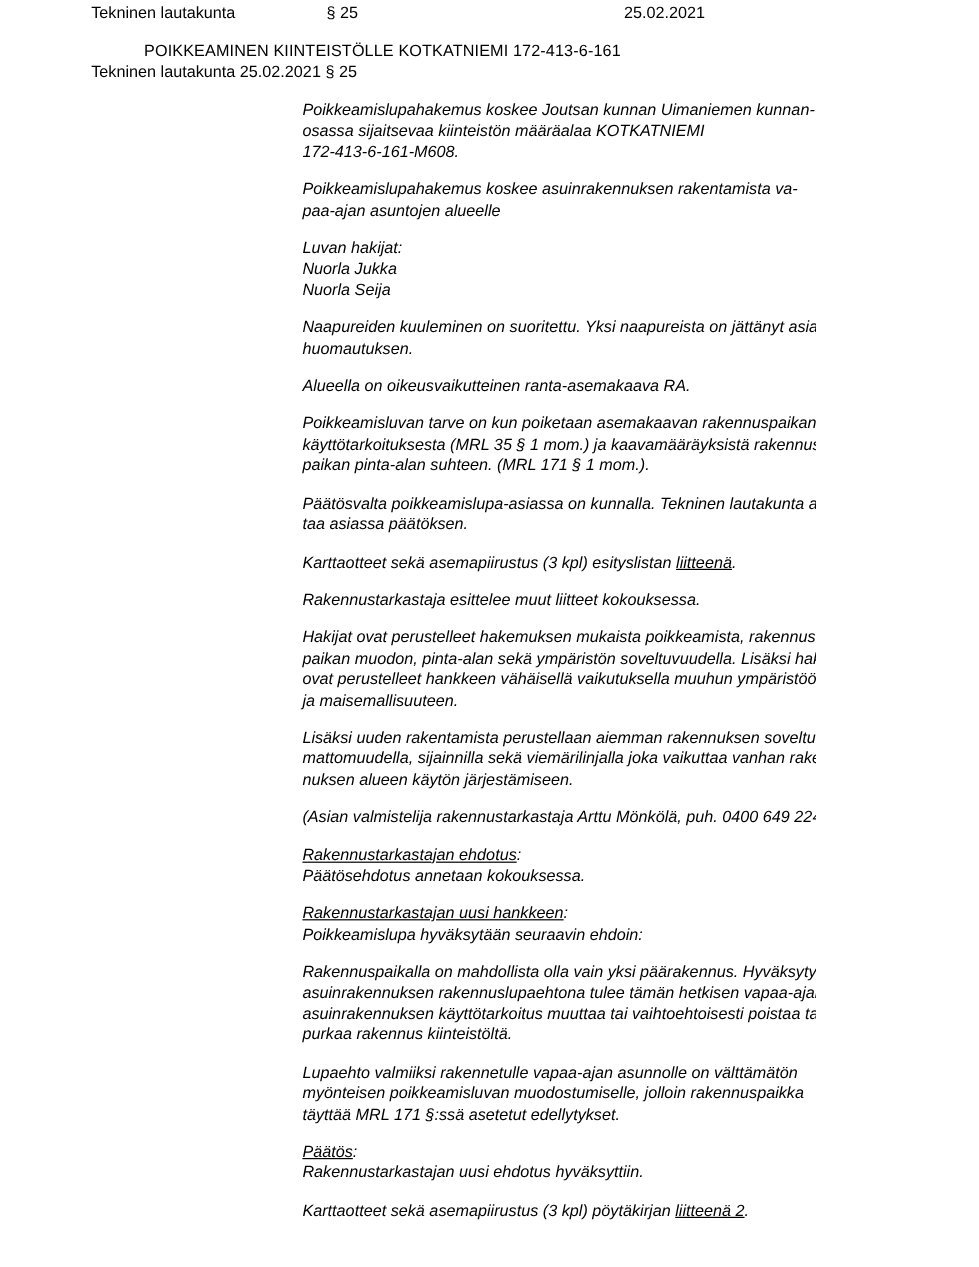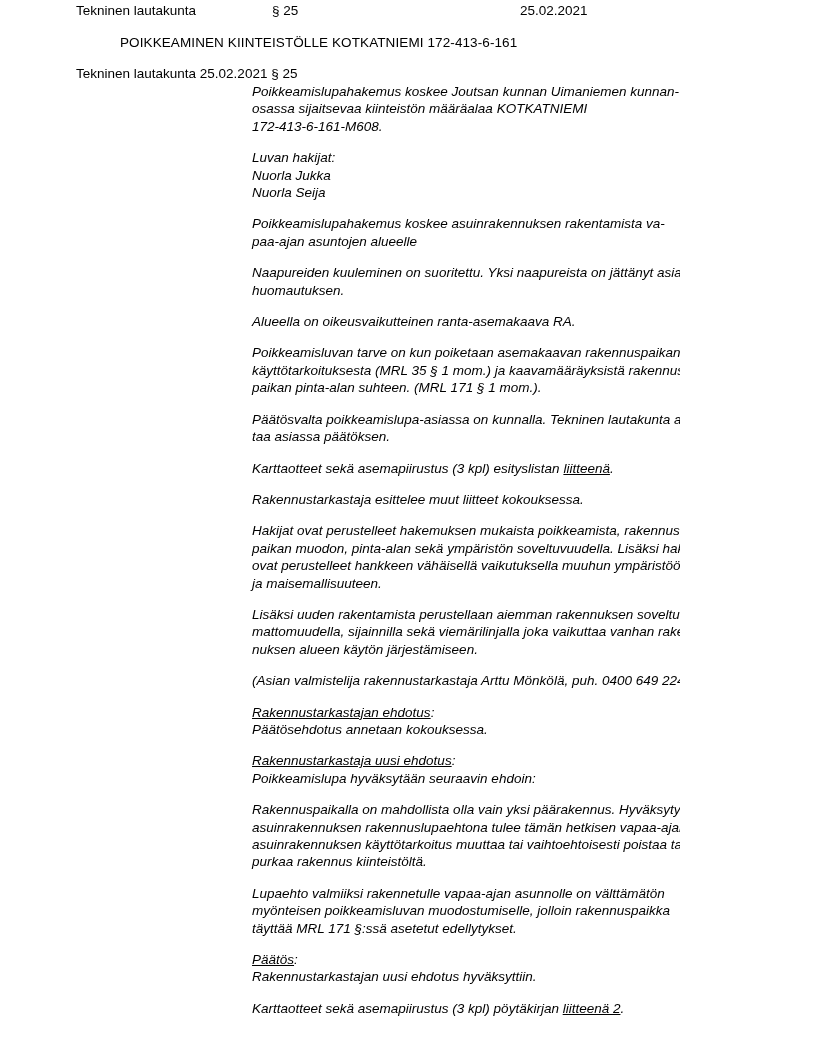--- a/index.html
+++ b/index.html
@@ -58,21 +58,21 @@
     right: 30px;
     font-size: 13.5px;
     line-height: 17px;
     font-weight: normal;
     letter-spacing: 0.1px;
     margin-left: 44px;
   }
 
   .subheader {
     position: absolute;
-    top: 65px;
+    top: 51px;
     left: 76px;
     font-size: 13.5px;
     line-height: 17px;
   }
 
   .body-col {
     position: absolute;
     top: 83px;
     left: 252px;
     width: 500px;
@@ -109,26 +109,26 @@
   <div class="doc-title">POIKKEAMINEN KIINTEISTÖLLE KOTKATNIEMI 172-413-6-161</div>
 
   <div class="subheader">Tekninen lautakunta 25.02.2021 § 25</div>
 
   <div class="body-col">
 
     <p>Poikkeamislupahakemus koskee Joutsan kunnan Uimaniemen kunnan-
 osassa sijaitsevaa kiinteistön määräalaa KOTKATNIEMI
 172-413-6-161-M608.</p>
 
+    <p>Poikkeamislupahakemus koskee asuinrakennuksen rakentamista va-
+paa-ajan asuntojen alueelle</p>
+
     <p>Luvan hakijat:
 Nuorla Jukka
 Nuorla Seija</p>
-
-    <p>Poikkeamislupahakemus koskee asuinrakennuksen rakentamista va-
-paa-ajan asuntojen alueelle</p>
 
     <p>Naapureiden kuuleminen on suoritettu. Yksi naapureista on jättänyt asiasta
 huomautuksen.</p>
 
     <p>Alueella on oikeusvaikutteinen ranta-asemakaava RA.</p>
 
     <p>Poikkeamisluvan tarve on kun poiketaan asemakaavan rakennuspaikan
 käyttötarkoituksesta (MRL 35 § 1 mom.) ja kaavamääräyksistä rakennus-
 paikan pinta-alan suhteen.  (MRL 171 § 1 mom.).</p>
 
@@ -145,21 +145,21 @@
 ja maisemallisuuteen.</p>
 
     <p>Lisäksi uuden rakentamista perustellaan aiemman rakennuksen soveltu-
 mattomuudella, sijainnilla sekä viemärilinjalla joka vaikuttaa vanhan raken-
 nuksen alueen käytön järjestämiseen.</p>
 
     <p>(Asian valmistelija rakennustarkastaja Arttu Mönkölä, puh.  0400 649 224)</p>
 
     <p><span class="lead-underline">Rakennustarkastajan ehdotus</span><span>:</span><br><span>Päätösehdotus annetaan kokouksessa.</span></p>
 
-    <p><span class="lead-underline">Rakennustarkastaja uusi ehdotus</span><span>:</span><br><span>Poikkeamislupa hyväksytään seuraavin ehdoin:</span></p>
+    <p><span class="lead-underline">Rakennustarkastajan uusi hankkeen</span><span>:</span><br><span>Poikkeamislupa hyväksytään seuraavin ehdoin:</span></p>
 
     <p>Rakennuspaikalla on mahdollista olla vain yksi päärakennus. Hyväksytyn
 asuinrakennuksen rakennuslupaehtona tulee tämän hetkisen vapaa-ajan
 asuinrakennuksen käyttötarkoitus muuttaa tai vaihtoehtoisesti poistaa tai
 purkaa rakennus kiinteistöltä.</p>
 
     <p>Lupaehto valmiiksi rakennetulle vapaa-ajan asunnolle on välttämätön
 myönteisen poikkeamisluvan muodostumiselle, jolloin rakennuspaikka
 täyttää MRL 171 §:ssä asetetut edellytykset.</p>
 

